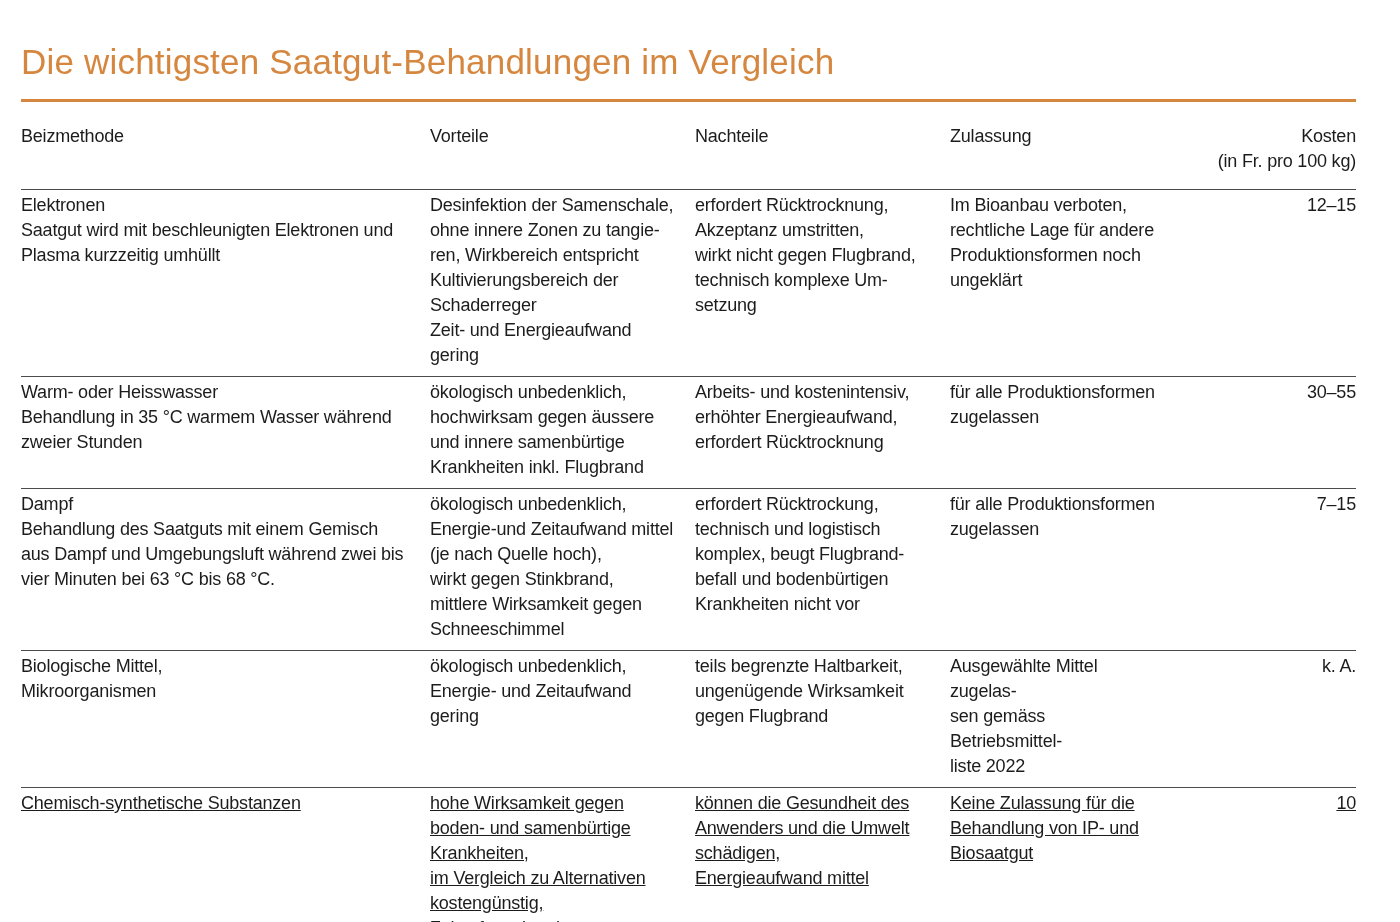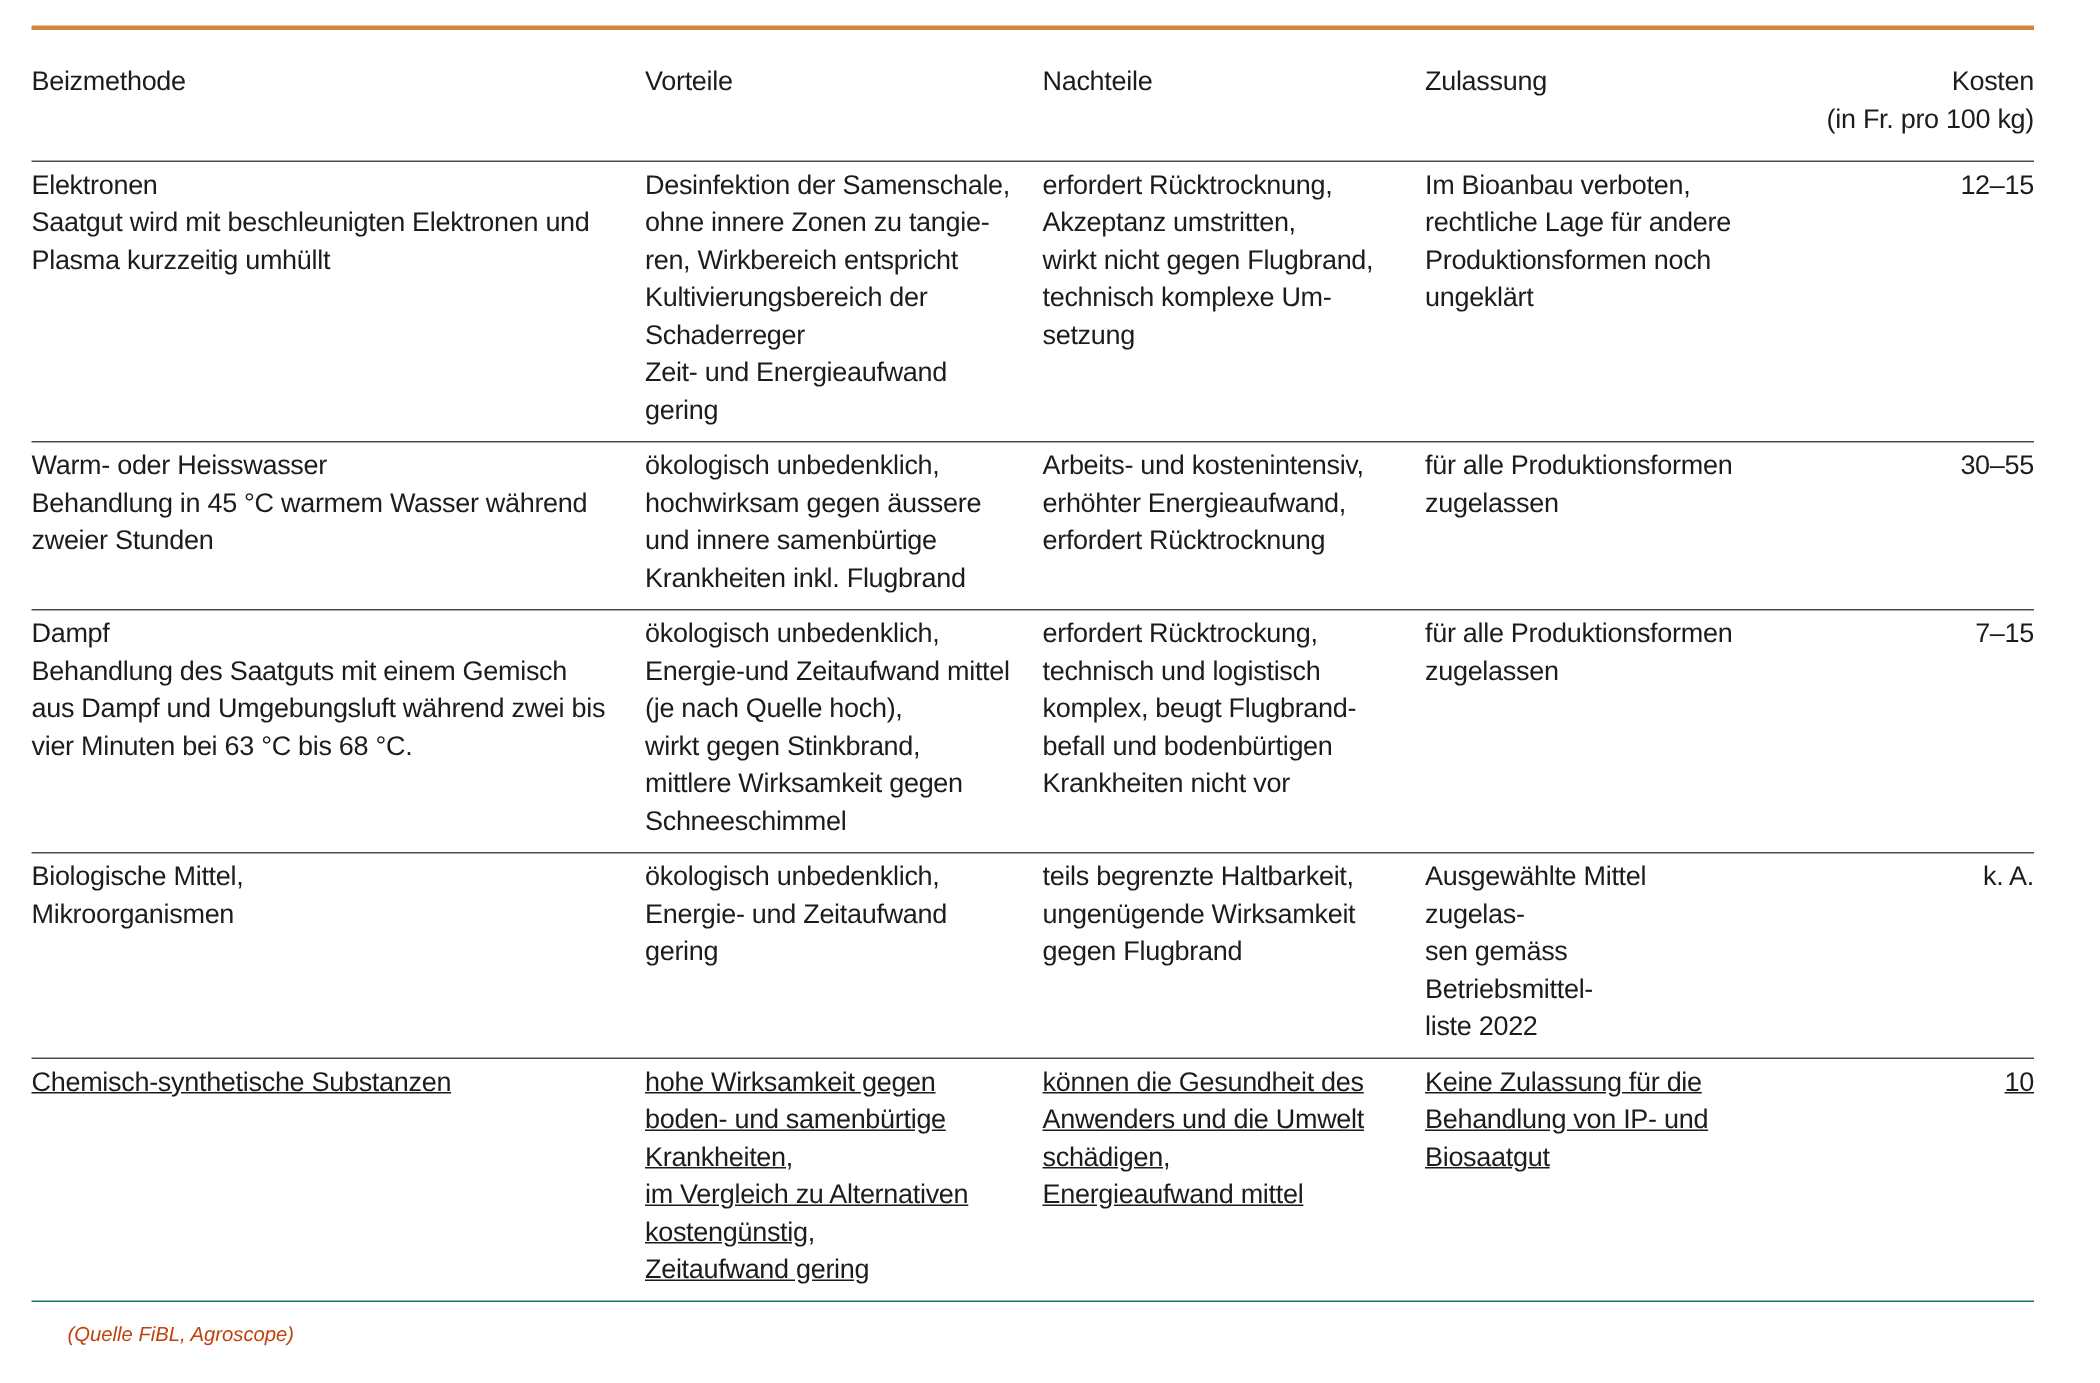--- a/index.html
+++ b/index.html
@@ -41,20 +41,21 @@
     margin-top:14px;
   }
   .footer-note { font-size:19.5px; letter-spacing:-0.1px; color:#1c1c1c; }
   .footer-source { font-size:13.5px; font-style:italic; white-space:nowrap; margin-left:24px; color:#c2410c; }
 </style>
 </head>
 <body>
 
 <div class="page">
 
+  <h1 class="title">Die wichtigsten Saatgut-Behandlungen im Vergleich</h1>
   <div class="title-rule"></div>
 
   <div class="table">
 
     <div class="row header-row">
       <div class="c c1">Beizmethode</div>
       <div class="c c2">Vorteile</div>
       <div class="c c3">Nachteile</div>
       <div class="c c4">Zulassung</div>
       <div class="c c5">
@@ -80,21 +81,21 @@
 setzung</div>
       <div class="c c4 cell">Im Bioanbau verboten,
 rechtliche Lage für andere
 Produktionsformen noch
 ungeklärt</div>
       <div class="c c5 cell">12–15</div>
     </div>
 
     <div class="row">
       <div class="c c1 cell">Warm- oder Heisswasser
-Behandlung in 45 °C warmem Wasser während
+Behandlung in 35 °C warmem Wasser während
 zweier Stunden</div>
       <div class="c c2 cell">ökologisch unbedenklich,
 hochwirksam gegen äussere
 und innere samenbürtige
 Krankheiten inkl. Flugbrand</div>
       <div class="c c3 cell">Arbeits- und kostenintensiv,
 erhöhter Energieaufwand,
 erfordert Rücktrocknung</div>
       <div class="c c4 cell">für alle Produktionsformen
 zugelassen</div>

